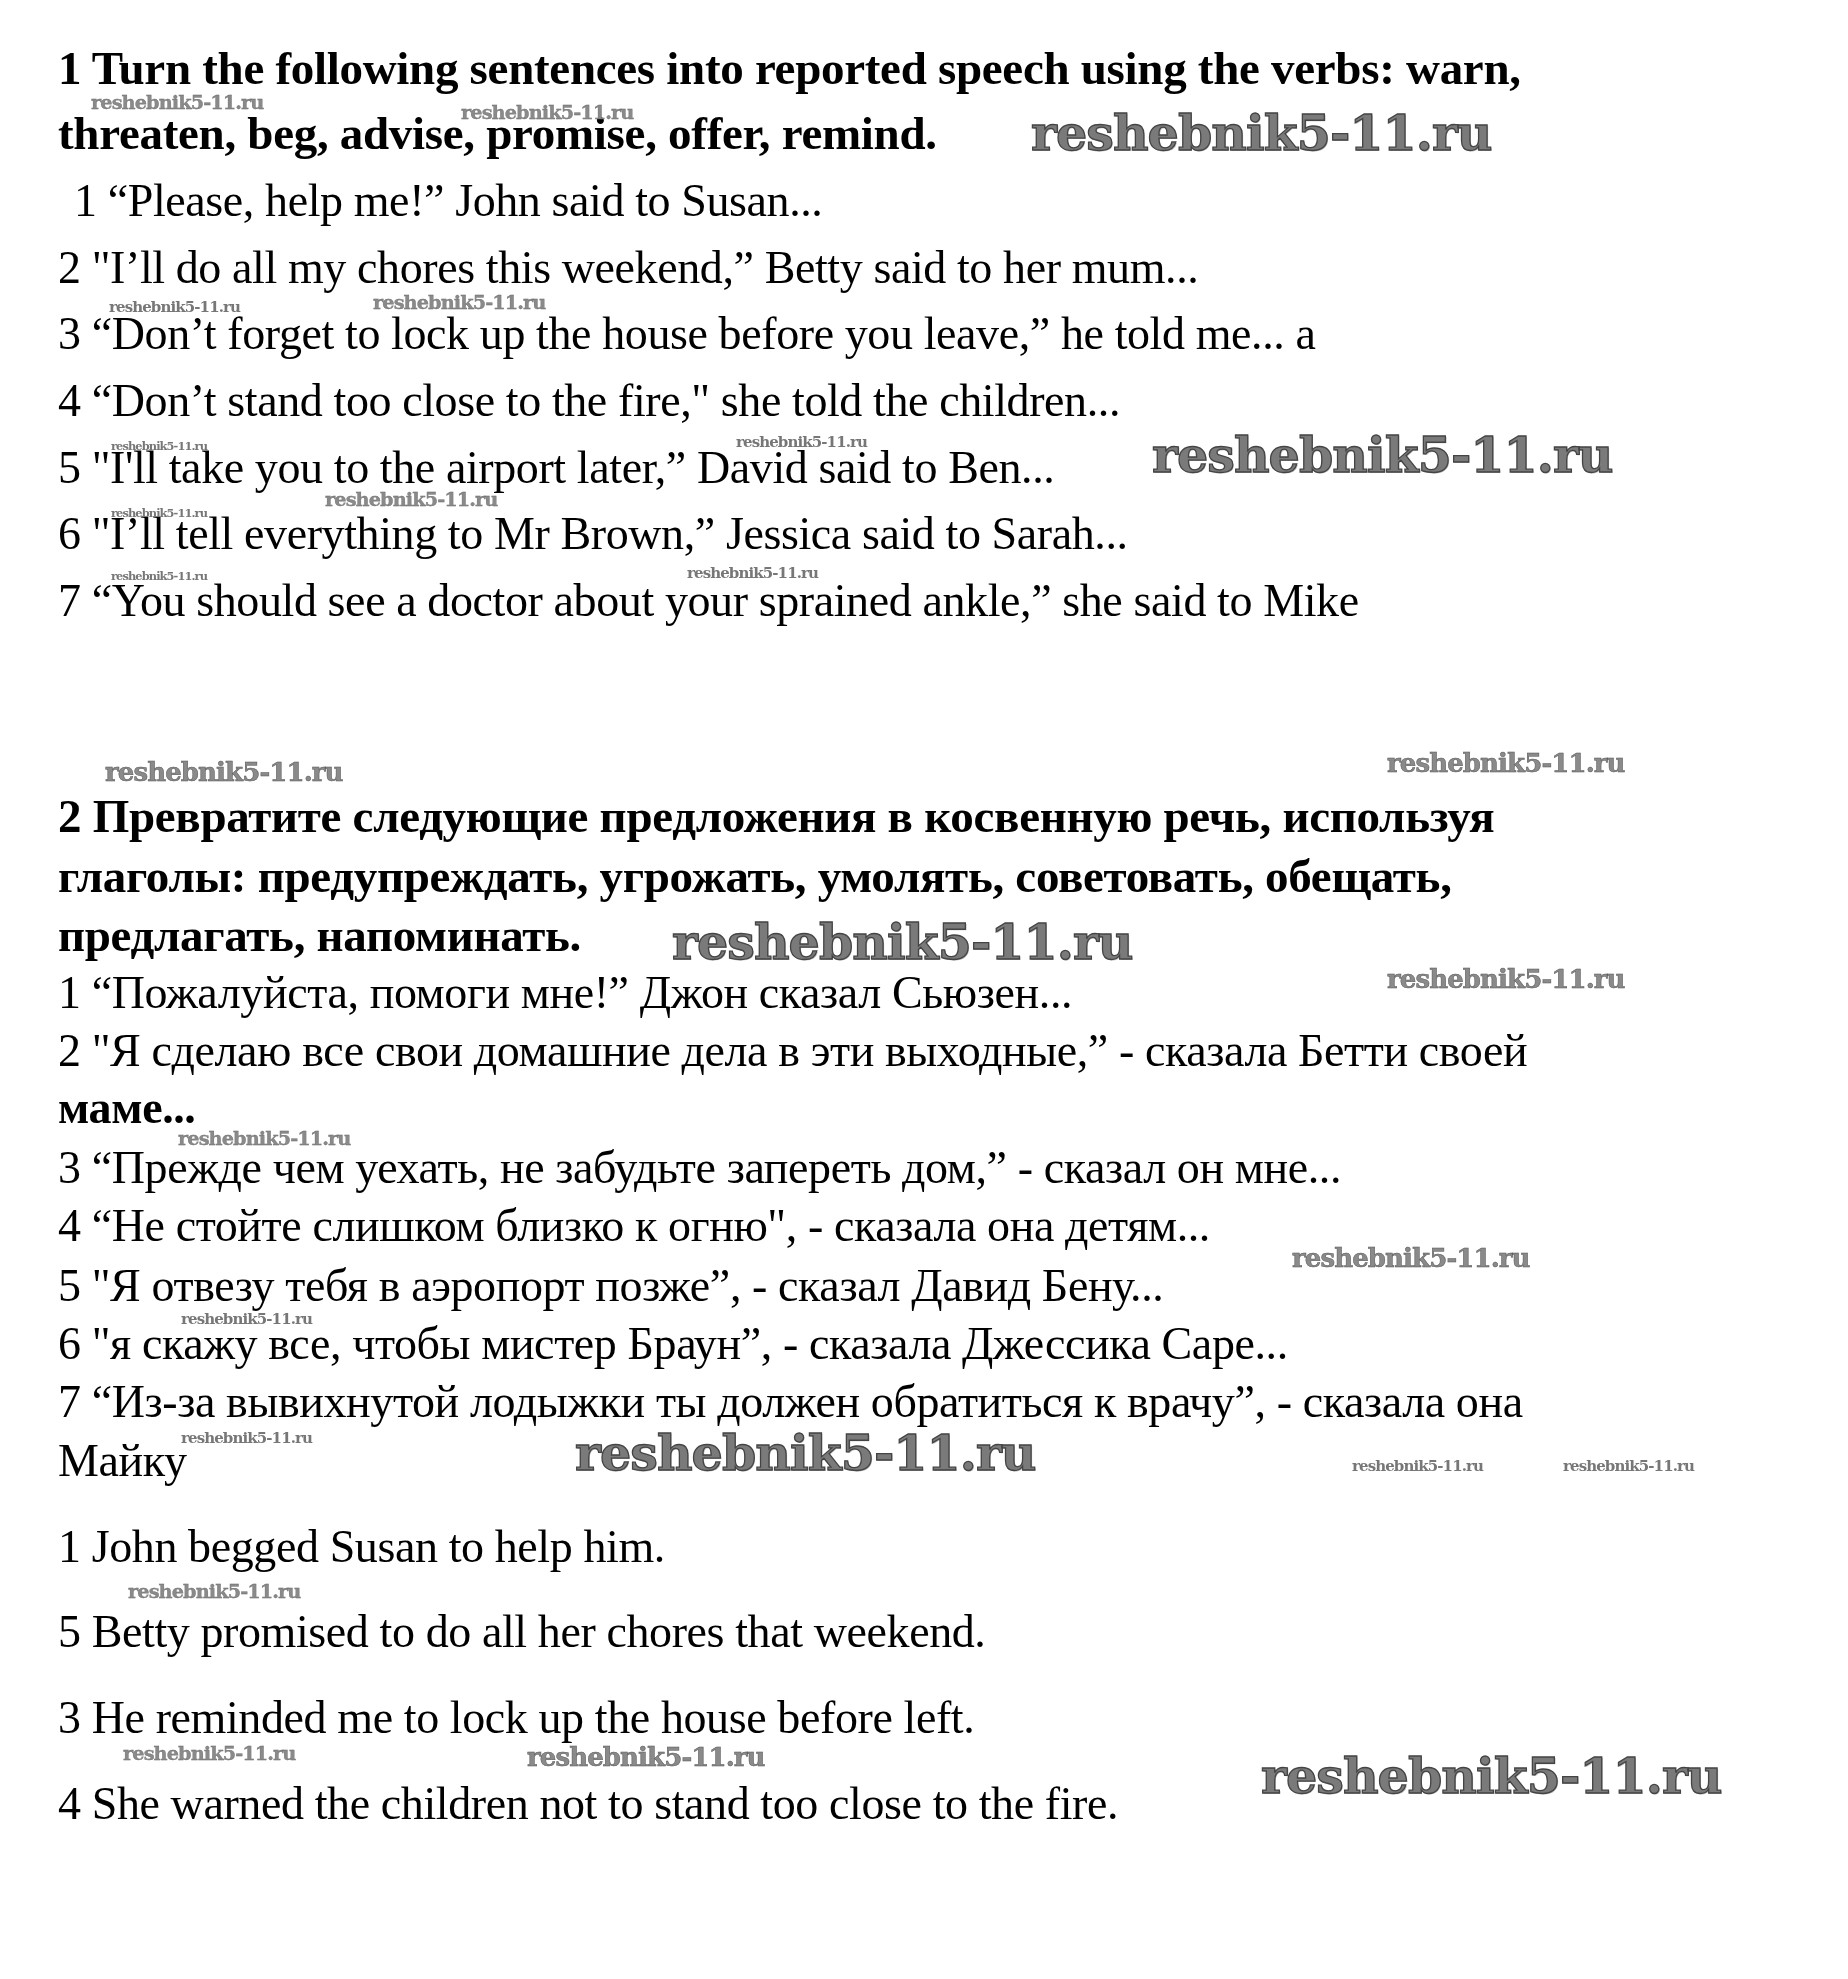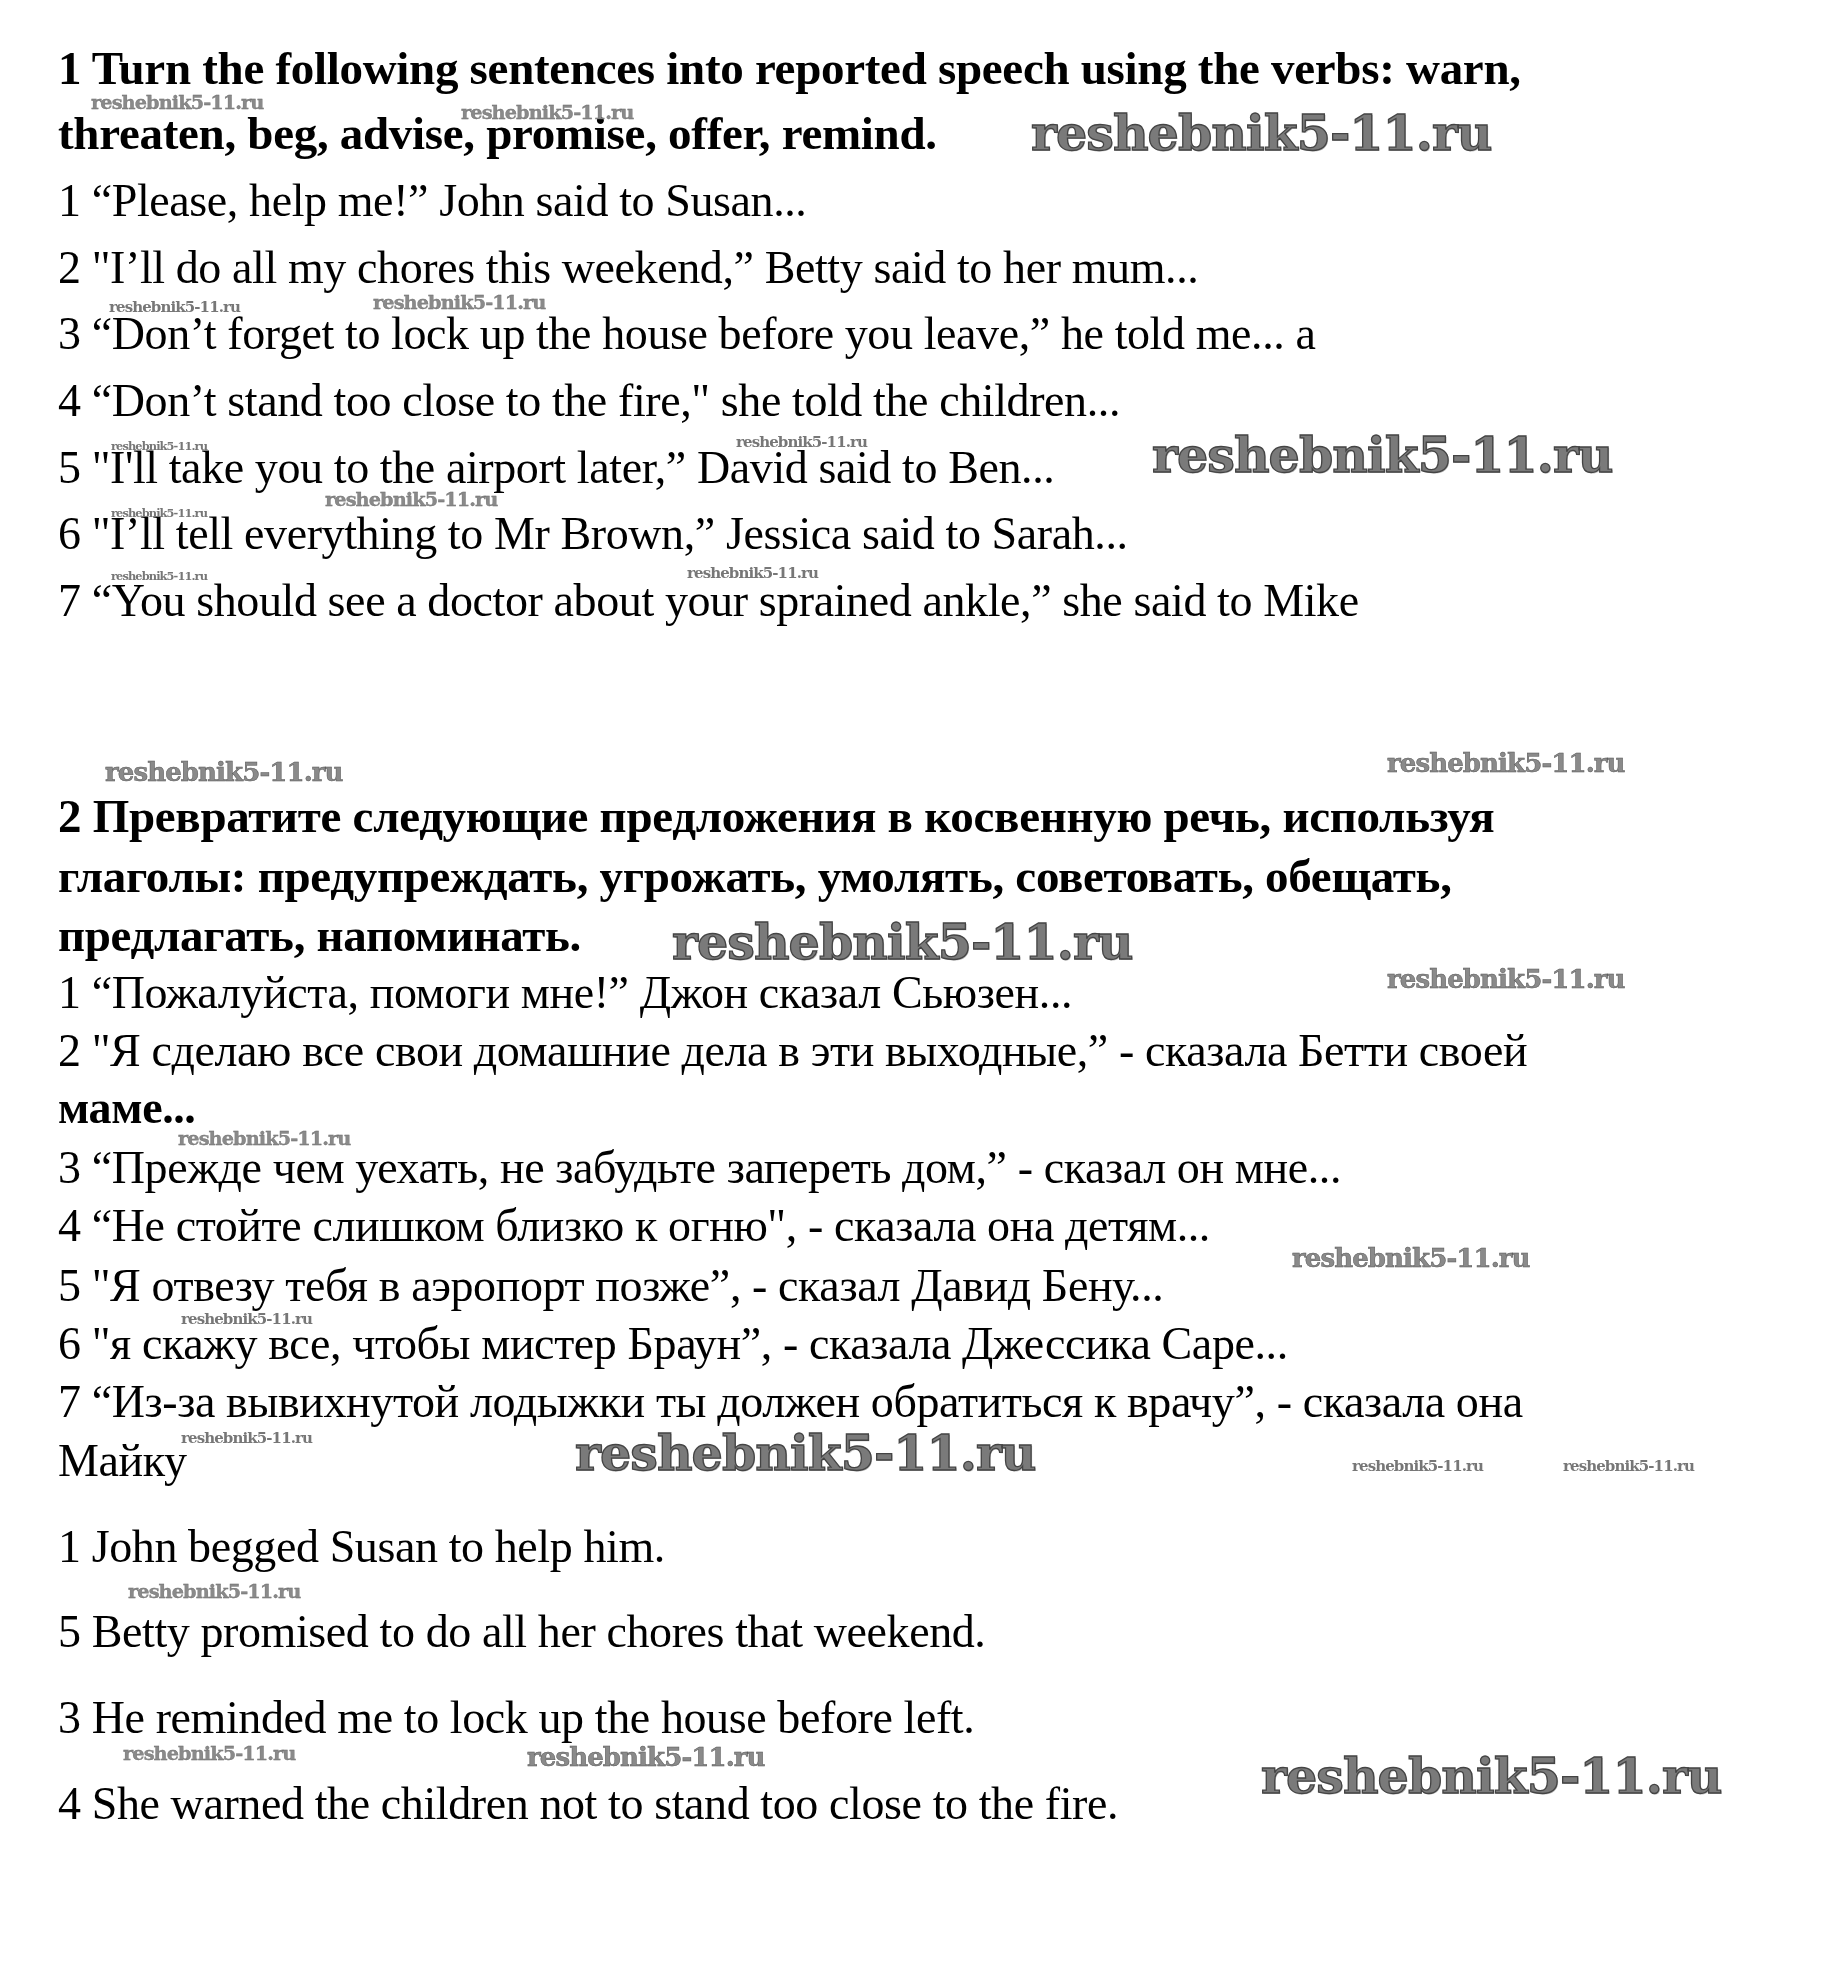--- a/index.html
+++ b/index.html
@@ -66,21 +66,21 @@
     }
   </style>
 </head>
 <body>
 
 <div class="page">
 
   <section>
     <div class="line heading" style="top:42px;">1 Turn the following sentences into reported speech using the verbs: warn,</div>
     <div class="line heading" style="top:107px;">threaten, beg, advise, promise, offer, remind.</div>
-    <div class="line" style="top:174px;">1 “Please, help me!” John said to Susan...</div>
+    <div class="line" style="top:174px;margin-left:16px;">1 “Please, help me!” John said to Susan...</div>
     <div class="line" style="top:241px;">2 "I’ll do all my chores this weekend,” Betty said to her mum...</div>
     <div class="line" style="top:307px;">3 “Don’t forget to lock up the house before you leave,” he told me... a</div>
     <div class="line" style="top:374px;">4 “Don’t stand too close to the fire," she told the children...</div>
     <div class="line" style="top:441px;">5 "I'll take you to the airport later,” David said to Ben...</div>
     <div class="line" style="top:507px;">6 "I’ll tell everything to Mr Brown,” Jessica said to Sarah...</div>
     <div class="line" style="top:574px;">7 “You should see a doctor about your sprained ankle,” she said to Mike</div>
   </section>
 
   <section>
     <div class="line heading" style="top:790px;">2 Превратите следующие предложения в косвенную речь, используя</div>

